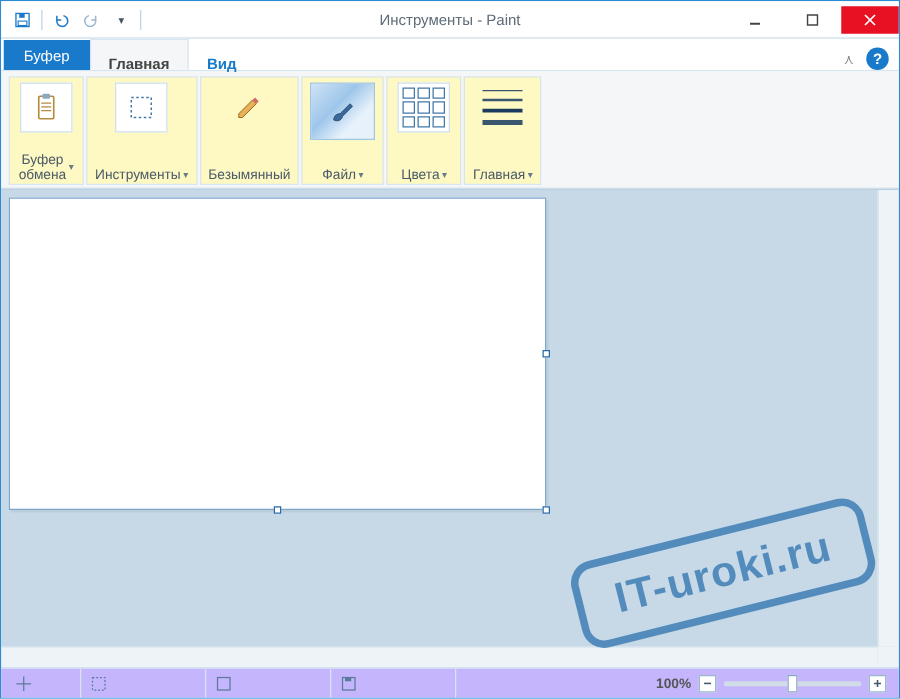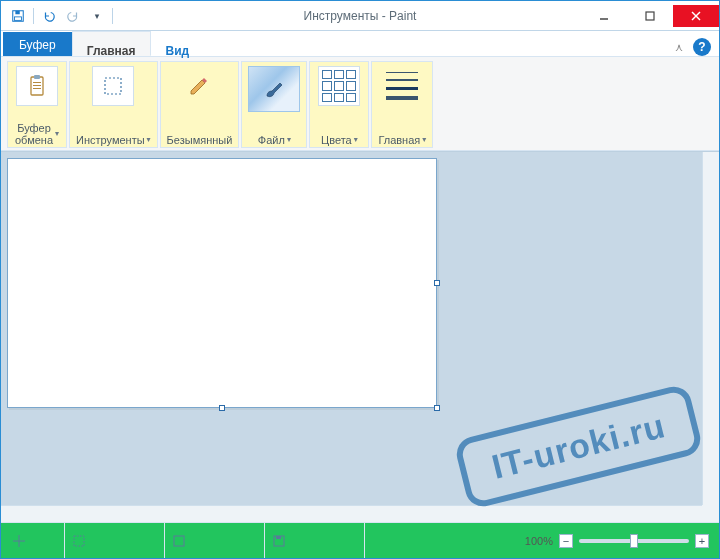--- a/index.html
+++ b/index.html
@@ -167,25 +167,26 @@
     font-size:34px; font-weight:600;
     color:#3f7fb5; letter-spacing:1px;
     opacity:0.85;
     font-family:"Segoe UI", sans-serif;
     pointer-events:none;
     z-index:5;
   }
 
   
   .statusbar {
-    height:36px; background:#22c55e;
+    height:24px; background:#c4b5fd;
     border-top:1px solid #d7e5f2;
     display:flex; align-items:center;
     font-size:11px; color:#555;
     padding:0 4px;
+    font-weight:bold;
   }
   .status-seg {
     display:flex; align-items:center; gap:4px;
     padding:0 8px; height:100%;
     border-right:1px solid #d7e5f2;
     min-width:100px;
   }
   .status-seg.small{min-width:60px;}
   .status-seg svg{width:12px;height:12px;}
   .status-right { margin-left:auto; display:flex; align-items:center; gap:6px; padding-right:6px;}

